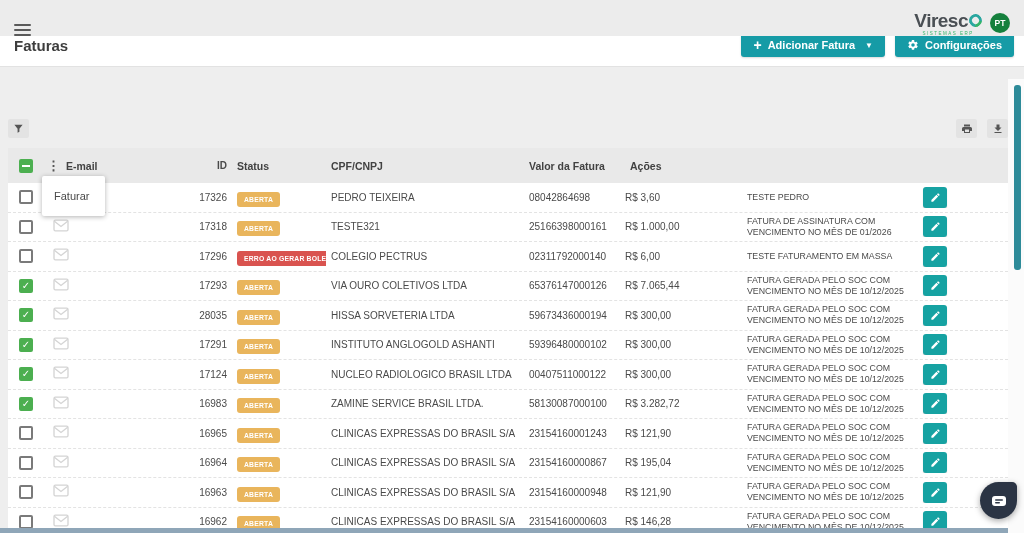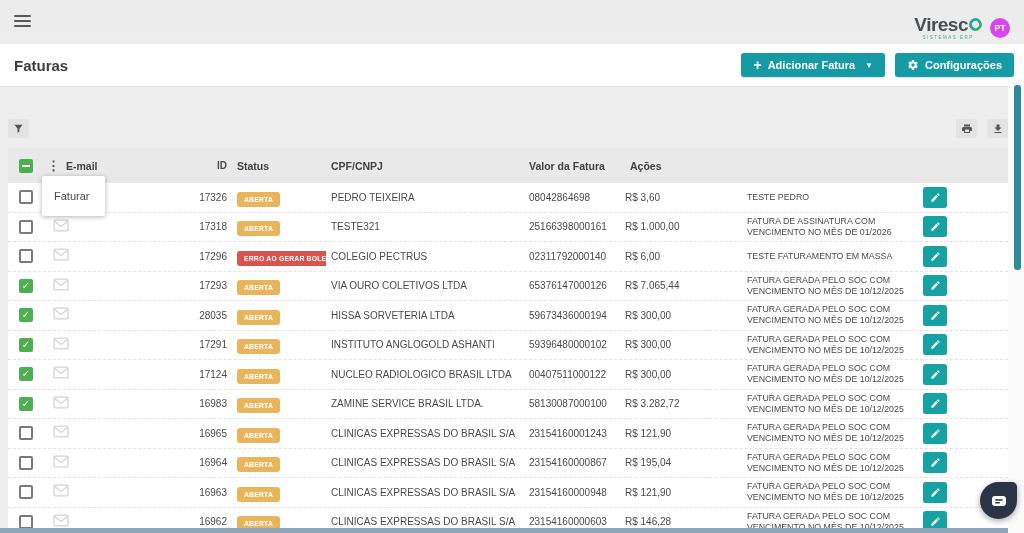--- a/index.html
+++ b/index.html
@@ -2,34 +2,34 @@
 <html><head>
 <meta charset="utf-8">
 <style>
   * { margin:0; padding:0; box-sizing:border-box; }
   html,body { width:1024px; height:533px; overflow:hidden; }
   body { font-family:"Liberation Sans", sans-serif; background:#ffffff; }
   .app { position:relative; width:1024px; height:533px; overflow:hidden; background:#eeeeee; }
 
   
   .topbar { position:absolute; top:0; left:0; width:1024px; height:36px; background:#ececec;
-            display:flex; align-items:flex-start; justify-content:space-between; padding:15px 14px; z-index:5; }
+            display:flex; align-items:flex-end; justify-content:space-between; padding:0 14px; z-index:5; }
   .hamburger { width:17px; height:12px; display:flex; flex-direction:column; justify-content:space-between; cursor:pointer; }
   .hamburger span { display:block; height:2px; background:#5a5a5a; border-radius:1px; }
   .brand { display:flex; align-items:center; gap:8px; }
   .logo { display:flex; flex-direction:column; align-items:center; line-height:1; }
   .logo-text { font-size:19px; font-weight:bold; color:#4a4f54; letter-spacing:-0.5px; display:flex; align-items:center; }
   .logo-o { display:inline-block; width:13px; height:13px; border:3px solid #2aa7a0; border-radius:50%;
             border-bottom-color:#35b46a; margin-left:1px; transform:rotate(-40deg); }
   .logo-sub { font-size:4.5px; color:#35b46a; letter-spacing:1.5px; margin-top:2px; }
-  .locale-badge { width:20px; height:20px; border-radius:50%; background:#d946ef; color:#fff;
+  .locale-badge { width:20px; height:20px; border-radius:50%; background:#15803d; color:#fff;
                   font-size:8.5px; font-weight:bold; display:flex; align-items:center; justify-content:center; cursor:pointer; }
 
   
-  .titlebar { position:absolute; top:44px; left:0; width:1024px; height:43px; background:#ffffff;
+  .titlebar { position:absolute; top:24px; left:0; width:1024px; height:43px; background:#ffffff;
               display:flex; align-items:center; justify-content:space-between; padding:0 14px 0 14px;
               border-bottom:1px solid #e2e2e2; z-index:4; }
   .page-title { font-size:15px; font-weight:bold; color:#3d3d3d; }
   .title-actions { display:flex; gap:10px; margin-right:-4px; }
   .btn { display:flex; align-items:center; gap:6px; background:#169ba6; color:#fff; border:none;
          border-radius:3px; height:24px; padding:0 12px; font-size:11px; font-weight:bold;
          font-family:"Liberation Sans", sans-serif; cursor:pointer; box-shadow:0 1px 2px rgba(0,0,0,.15); }
   .btn .plus { font-size:14px; font-weight:bold; line-height:1; }
   .btn .caret { font-size:8px; margin-left:4px; }
   .btn svg { display:block; }

